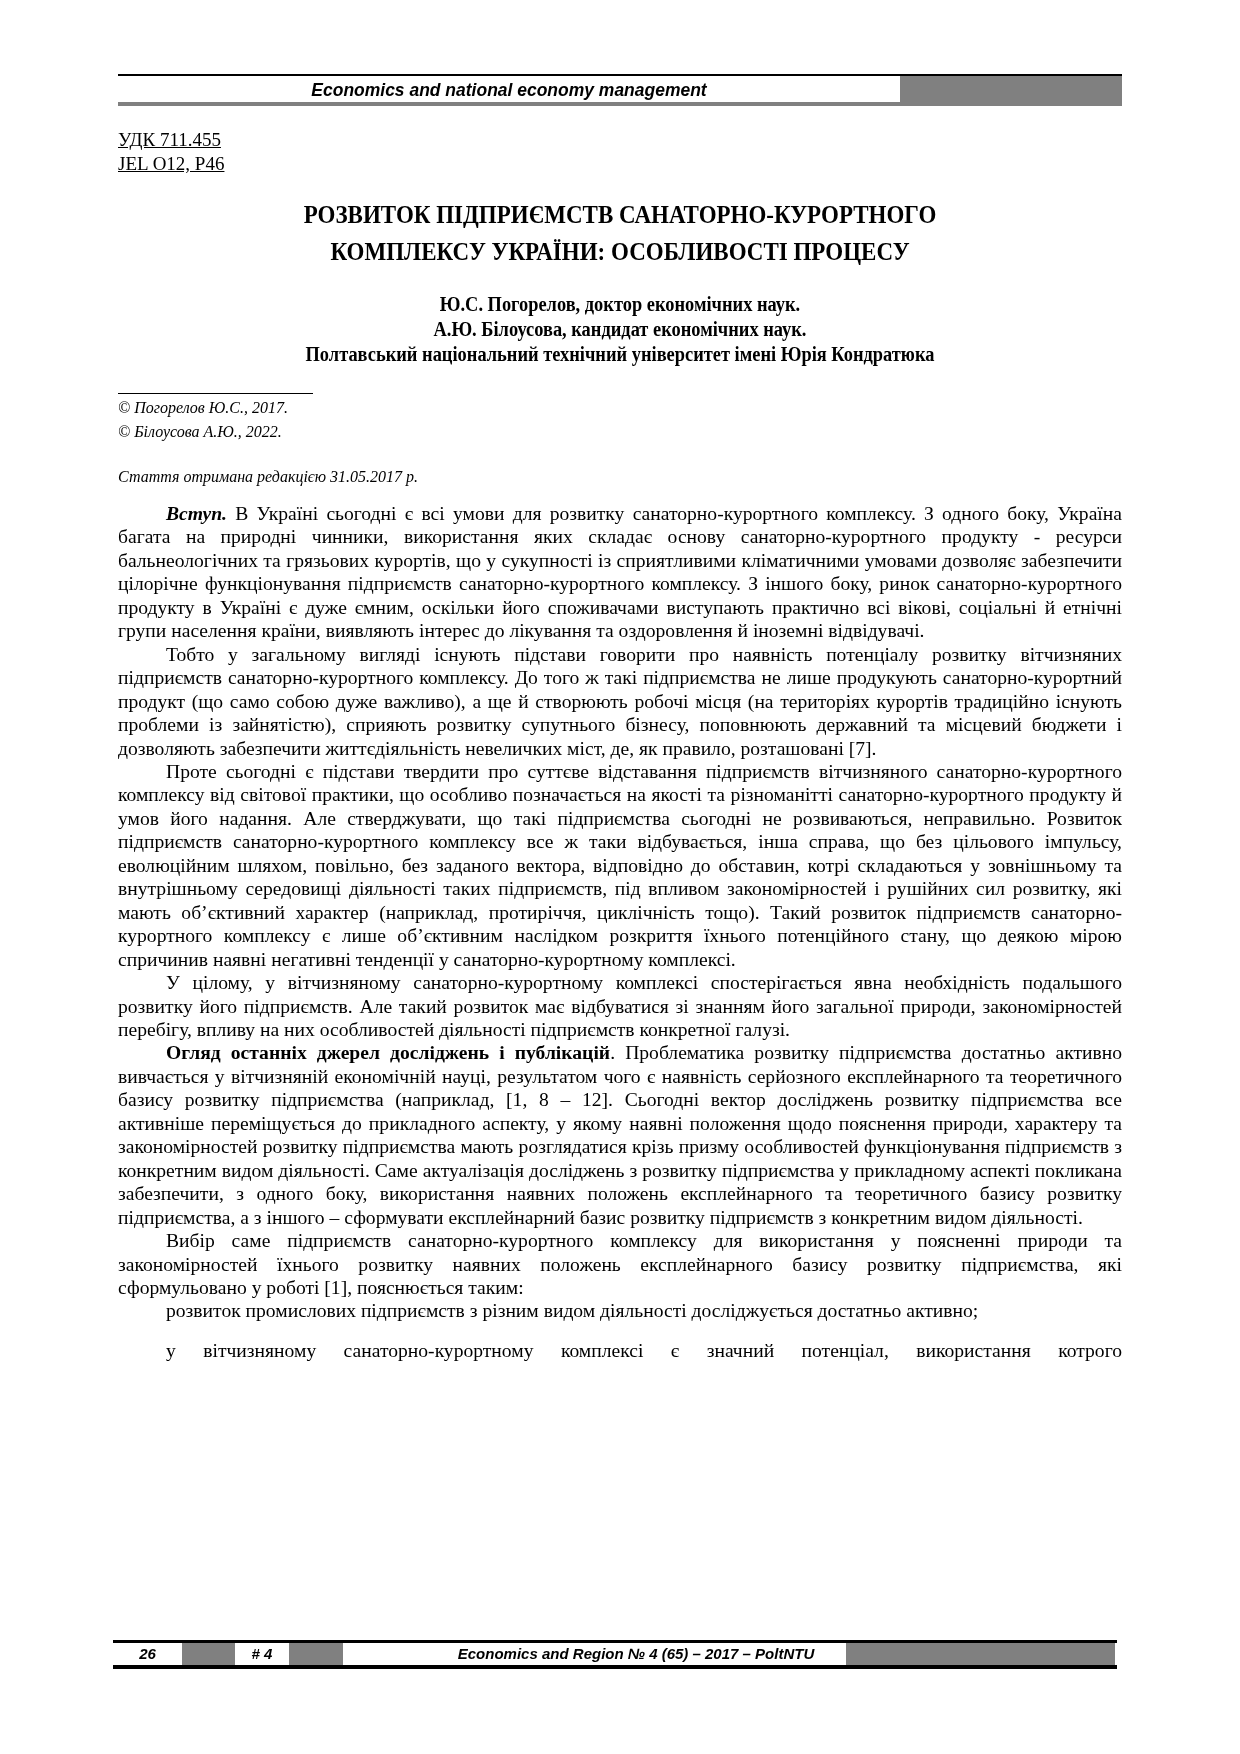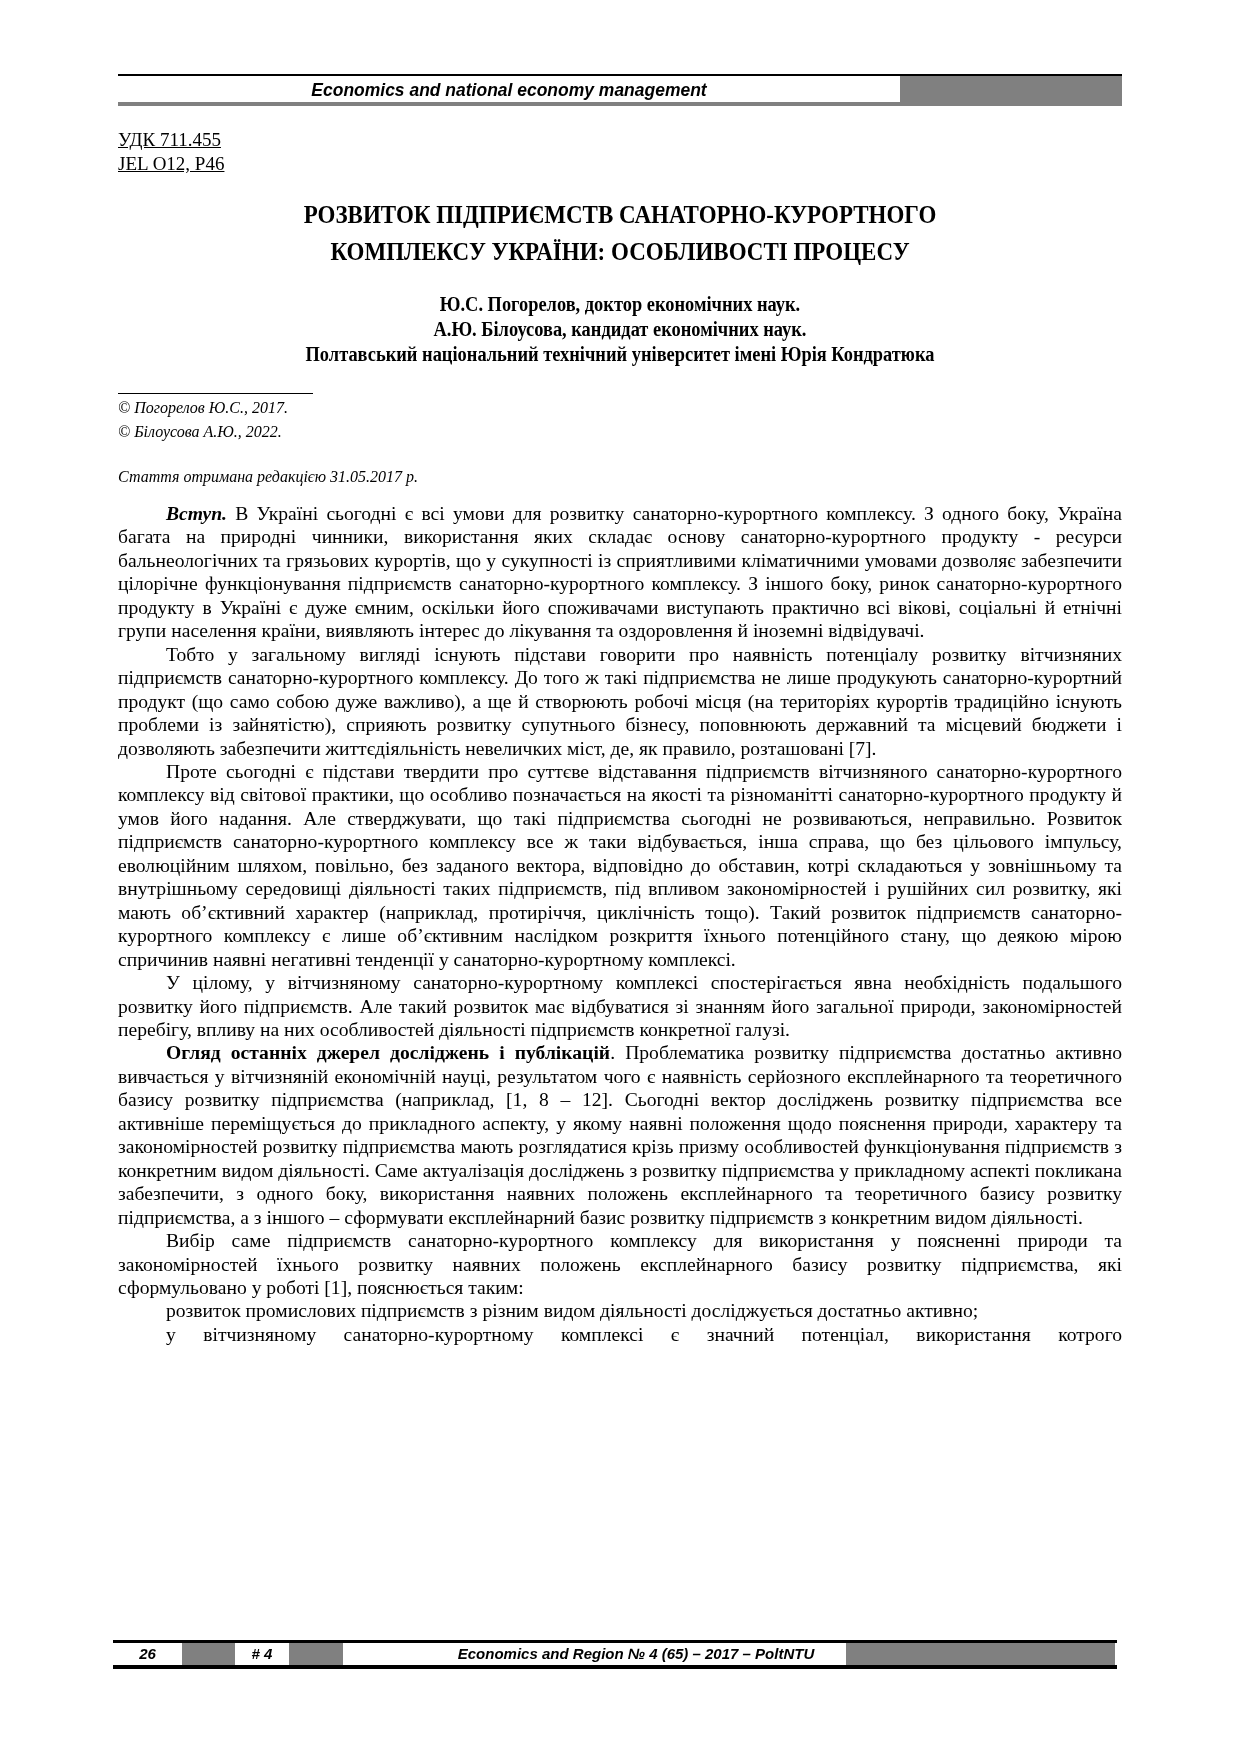--- a/index.html
+++ b/index.html
@@ -77,21 +77,21 @@
 <div class="abs received">Стаття отримана редакцією 31.05.2017 р.</div>
 
 <div class="abs body">
   <p><i class="lead">Вступ.</i><span> В Україні сьогодні є всі умови для розвитку санаторно-курортного комплексу. З одного боку, Україна багата на природні чинники, використання яких складає основу санаторно-курортного продукту - ресурси бальнеологічних та грязьових курортів, що у сукупності із сприятливими кліматичними умовами дозволяє забезпечити цілорічне функціонування підприємств санаторно-курортного комплексу. З іншого боку, ринок санаторно-курортного продукту в Україні є дуже ємним, оскільки його споживачами виступають практично всі вікові, соціальні й етнічні групи населення країни, виявляють інтерес до лікування та оздоровлення й іноземні відвідувачі.</span></p>
   <p>Тобто у загальному вигляді існують підстави говорити про наявність потенціалу розвитку вітчизняних підприємств санаторно-курортного комплексу. До того ж такі підприємства не лише продукують санаторно-курортний продукт (що само собою дуже важливо), а ще й створюють робочі місця (на територіях курортів традиційно існують проблеми із зайнятістю), сприяють розвитку супутнього бізнесу, поповнюють державний та місцевий бюджети і дозволяють забезпечити життєдіяльність невеличких міст, де, як правило, розташовані [7].</p>
   <p>Проте сьогодні є підстави твердити про суттєве відставання підприємств вітчизняного санаторно-курортного комплексу від світової практики, що особливо позначається на якості та різноманітті санаторно-курортного продукту й умов його надання. Але стверджувати, що такі підприємства сьогодні не розвиваються, неправильно. Розвиток підприємств санаторно-курортного комплексу все ж таки відбувається, інша справа, що без цільового імпульсу, еволюційним шляхом, повільно, без заданого вектора, відповідно до обставин, котрі складаються у зовнішньому та внутрішньому середовищі діяльності таких підприємств, під впливом закономірностей і рушійних сил розвитку, які мають об’єктивний характер (наприклад, протиріччя, циклічність тощо). Такий розвиток підприємств санаторно-курортного комплексу є лише об’єктивним наслідком розкриття їхнього потенційного стану, що деякою мірою спричинив наявні негативні тенденції у санаторно-курортному комплексі.</p>
   <p>У цілому, у вітчизняному санаторно-курортному комплексі спостерігається явна необхідність подальшого розвитку його підприємств. Але такий розвиток має відбуватися зі знанням його загальної природи, закономірностей перебігу, впливу на них особливостей діяльності підприємств конкретної галузі.</p>
   <p><b>Огляд останніх джерел досліджень і публікацій</b><span>. Проблематика розвитку підприємства достатньо активно вивчається у вітчизняній економічній науці, результатом чого є наявність серйозного експлейнарного та теоретичного базису розвитку підприємства (наприклад, [1, 8 – 12]. Сьогодні вектор досліджень розвитку підприємства все активніше переміщується до прикладного аспекту, у якому наявні положення щодо пояснення природи, характеру та закономірностей розвитку підприємства мають розглядатися крізь призму особливостей функціонування підприємств з конкретним видом діяльності. Саме актуалізація досліджень з розвитку підприємства у прикладному аспекті покликана забезпечити, з одного боку, використання наявних положень експлейнарного та теоретичного базису розвитку підприємства, а з іншого – сформувати експлейнарний базис розвитку підприємств з конкретним видом діяльності.</span></p>
   <p>Вибір саме підприємств санаторно-курортного комплексу для використання у поясненні природи та закономірностей їхнього розвитку наявних положень експлейнарного базису розвитку підприємства, які сформульовано у роботі [1], пояснюється таким:</p>
   <p>розвиток промислових підприємств з різним видом діяльності досліджується достатньо активно;</p>
-  <p style="text-align-last:justify;">у вітчизняному санаторно-курортному комплексі є значний потенціал, використання котрого</p>
+  <p style="text-align-last:justify;margin-top:16px;">у вітчизняному санаторно-курортному комплексі є значний потенціал, використання котрого</p>
 </div>
 
 <div class="abs ftr">
   <div class="topline"></div>
   <div class="cell" style="left:0;width:69px;">26</div>
   <div class="cell gray" style="left:69px;width:53px;"></div>
   <div class="cell" style="left:122px;width:54px;"># 4</div>
   <div class="cell gray" style="left:176px;width:54px;"></div>
   <div class="cell" style="left:230px;width:586px;">Economics and Region № 4 (65) – 2017 – PoltNTU</div>
   <div class="cell gray" style="left:733px;width:269px;"></div>

